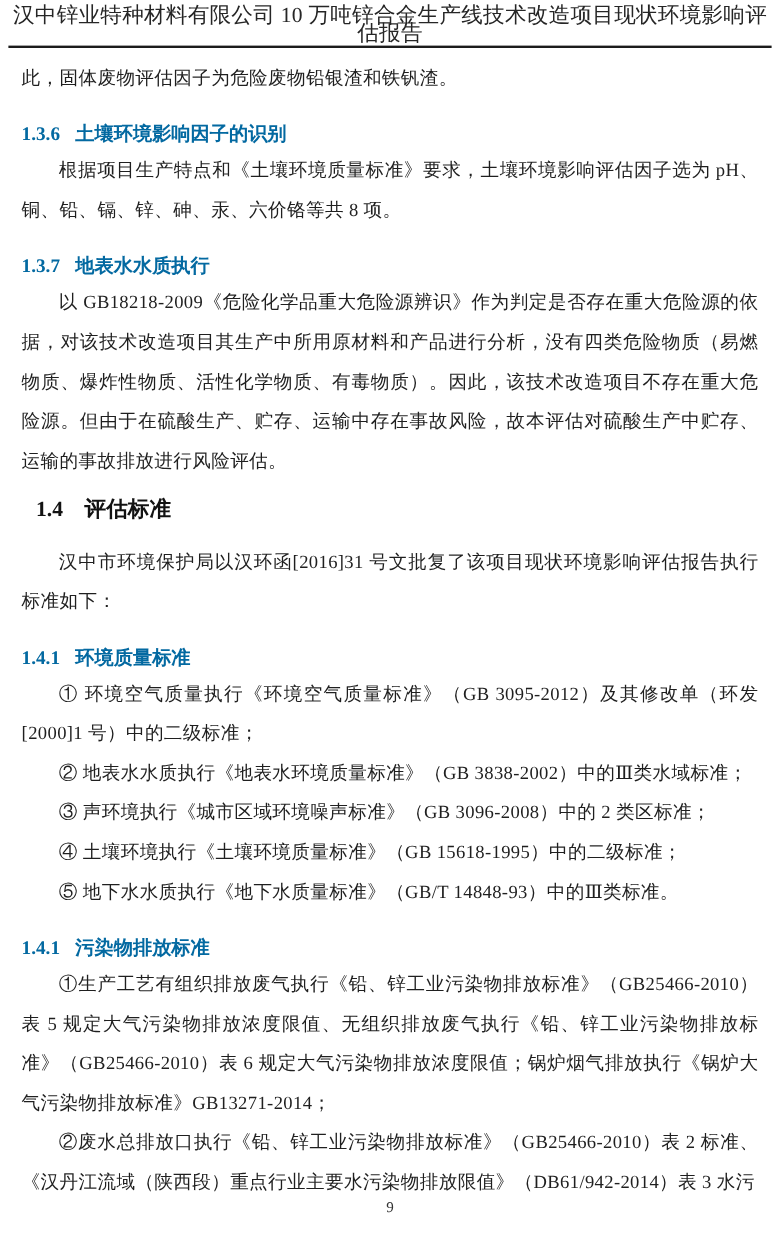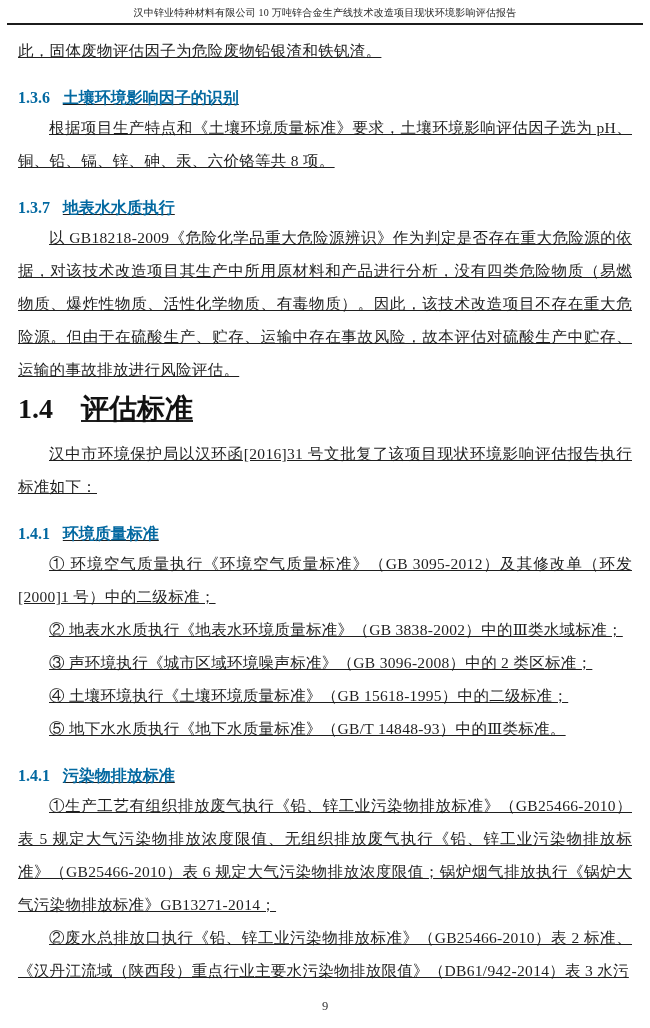--- a/index.html
+++ b/index.html
@@ -13,29 +13,28 @@
     color: #1f1f1f;
     font-family: "Liberation Serif", "DejaVu Serif", serif;
     overflow: hidden;
     position: relative;
     box-sizing: border-box;
   }
   .page-header {
     margin: 0 7px;
     padding: 5px 0 3px 0;
     text-align: center;
-    font-size: 10px;
+    font-size: 18px;
     line-height: 15px;
     color: #262626;
     border-bottom: 2px solid #1c1c1c;
     letter-spacing: 0.2px;
   }
   .doc-main {
     padding: 9px 18px 0 18px;
-    text-decoration: underline;
   }
   .para {
     margin: 0;
     font-size: 15.5px;
     line-height: 33px;
     text-align: justify;
     text-indent: 2em;
     letter-spacing: 0.3px;
   }
   .para.no-indent {
@@ -46,22 +45,22 @@
     font-size: 16px;
     font-weight: 700;
     line-height: 26px;
     color: #0369a1;
   }
   .h2 .h-num {
     display: inline-block;
     margin-right: 0.8em;
   }
   .h1 {
-    margin: 7px 0 12px 0;
-    font-size: 28px;
+    margin: 7px 0 12px 12px;
+    font-size: 18px;
     font-weight: 700;
     line-height: 32px;
     color: #121212;
   }
   .h1 .h-num {
     display: inline-block;
     margin-right: 1em;
   }
   .page-footer {
     position: absolute;

